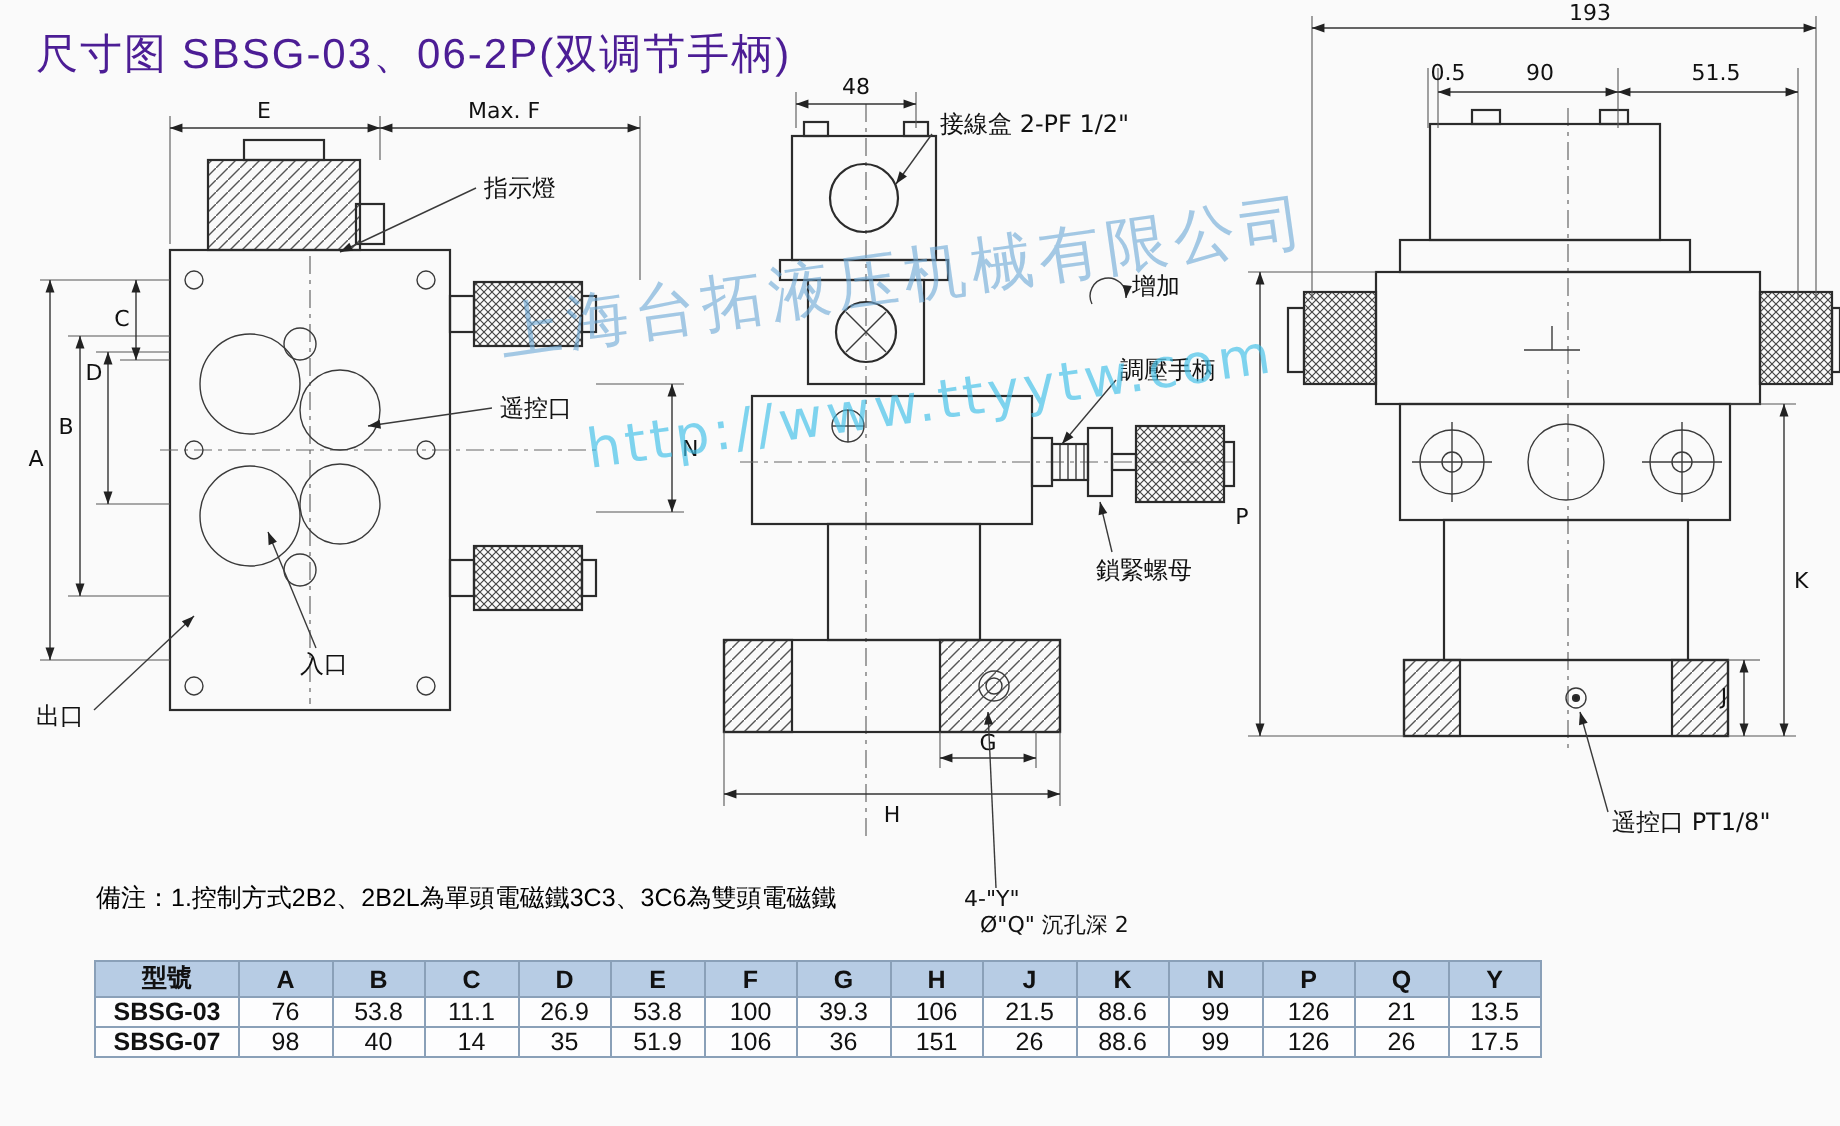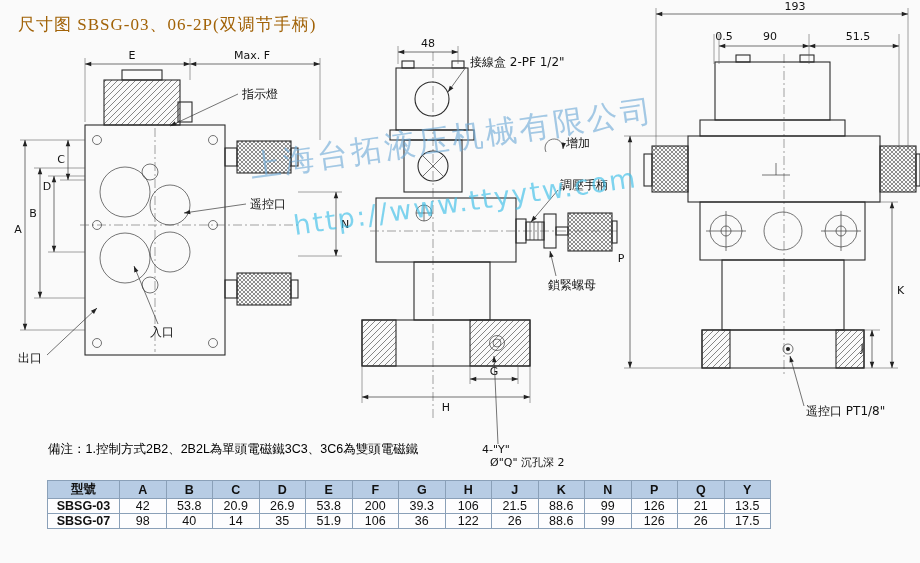--- a/index.html
+++ b/index.html
@@ -1,20 +1,20 @@
 <!DOCTYPE html>
 <html><head>
 <meta charset="utf-8">
 <style>
   * { margin:0; padding:0; box-sizing:border-box; }
   html,body { width:920px; height:563px; }
   .page { position:relative; width:920px; height:563px; background:#fafafa; overflow:hidden;
           font-family:"Liberation Sans", sans-serif; color:#111; }
-  .title, .subtitle { position:absolute; top:13px; font-family:Liberation Serif, serif;
-          font-size:17px; color:#a16207; letter-spacing:1px; white-space:nowrap; }
+  .title, .subtitle { position:absolute; top:13px; font-family:Liberation Sans, sans-serif;
+          font-size:21px; color:#4c1d95; letter-spacing:1px; white-space:nowrap; }
   .title { left:18px; }
   .subtitle { left:377px; }
   svg.drawing { position:absolute; left:0; top:0; }
   svg text { font-family:"DejaVu Sans", sans-serif; font-size:11px; fill:#111; }
   svg text.cjk { font-size:12px; }
   .ln   { stroke:#2b2b2b; stroke-width:1.1; fill:none; }
   .lnf  { stroke:#2b2b2b; stroke-width:1.1; }
   .det  { stroke:#3a3a3a; stroke-width:0.7; fill:none; }
   .dim  { stroke:#333; stroke-width:0.7; fill:none; }
   .ext  { stroke:#555; stroke-width:0.55; fill:none; }
@@ -295,45 +295,45 @@
         <th>K</th>
         <th>N</th>
         <th>P</th>
         <th>Q</th>
         <th>Y</th>
       </tr>
     </thead>
     <tbody>
       <tr>
         <td class="model">SBSG-03</td>
-        <td>42</td>
+        <td>76</td>
         <td>53.8</td>
-        <td>20.9</td>
+        <td>11.1</td>
         <td>26.9</td>
         <td>53.8</td>
-        <td>200</td>
+        <td>100</td>
         <td>39.3</td>
         <td>106</td>
         <td>21.5</td>
         <td>88.6</td>
         <td>99</td>
         <td>126</td>
         <td>21</td>
         <td>13.5</td>
       </tr>
       <tr>
         <td class="model">SBSG-07</td>
         <td>98</td>
         <td>40</td>
         <td>14</td>
         <td>35</td>
         <td>51.9</td>
         <td>106</td>
         <td>36</td>
-        <td>122</td>
+        <td>151</td>
         <td>26</td>
         <td>88.6</td>
         <td>99</td>
         <td>126</td>
         <td>26</td>
         <td>17.5</td>
       </tr>
     </tbody>
   </table>
 

